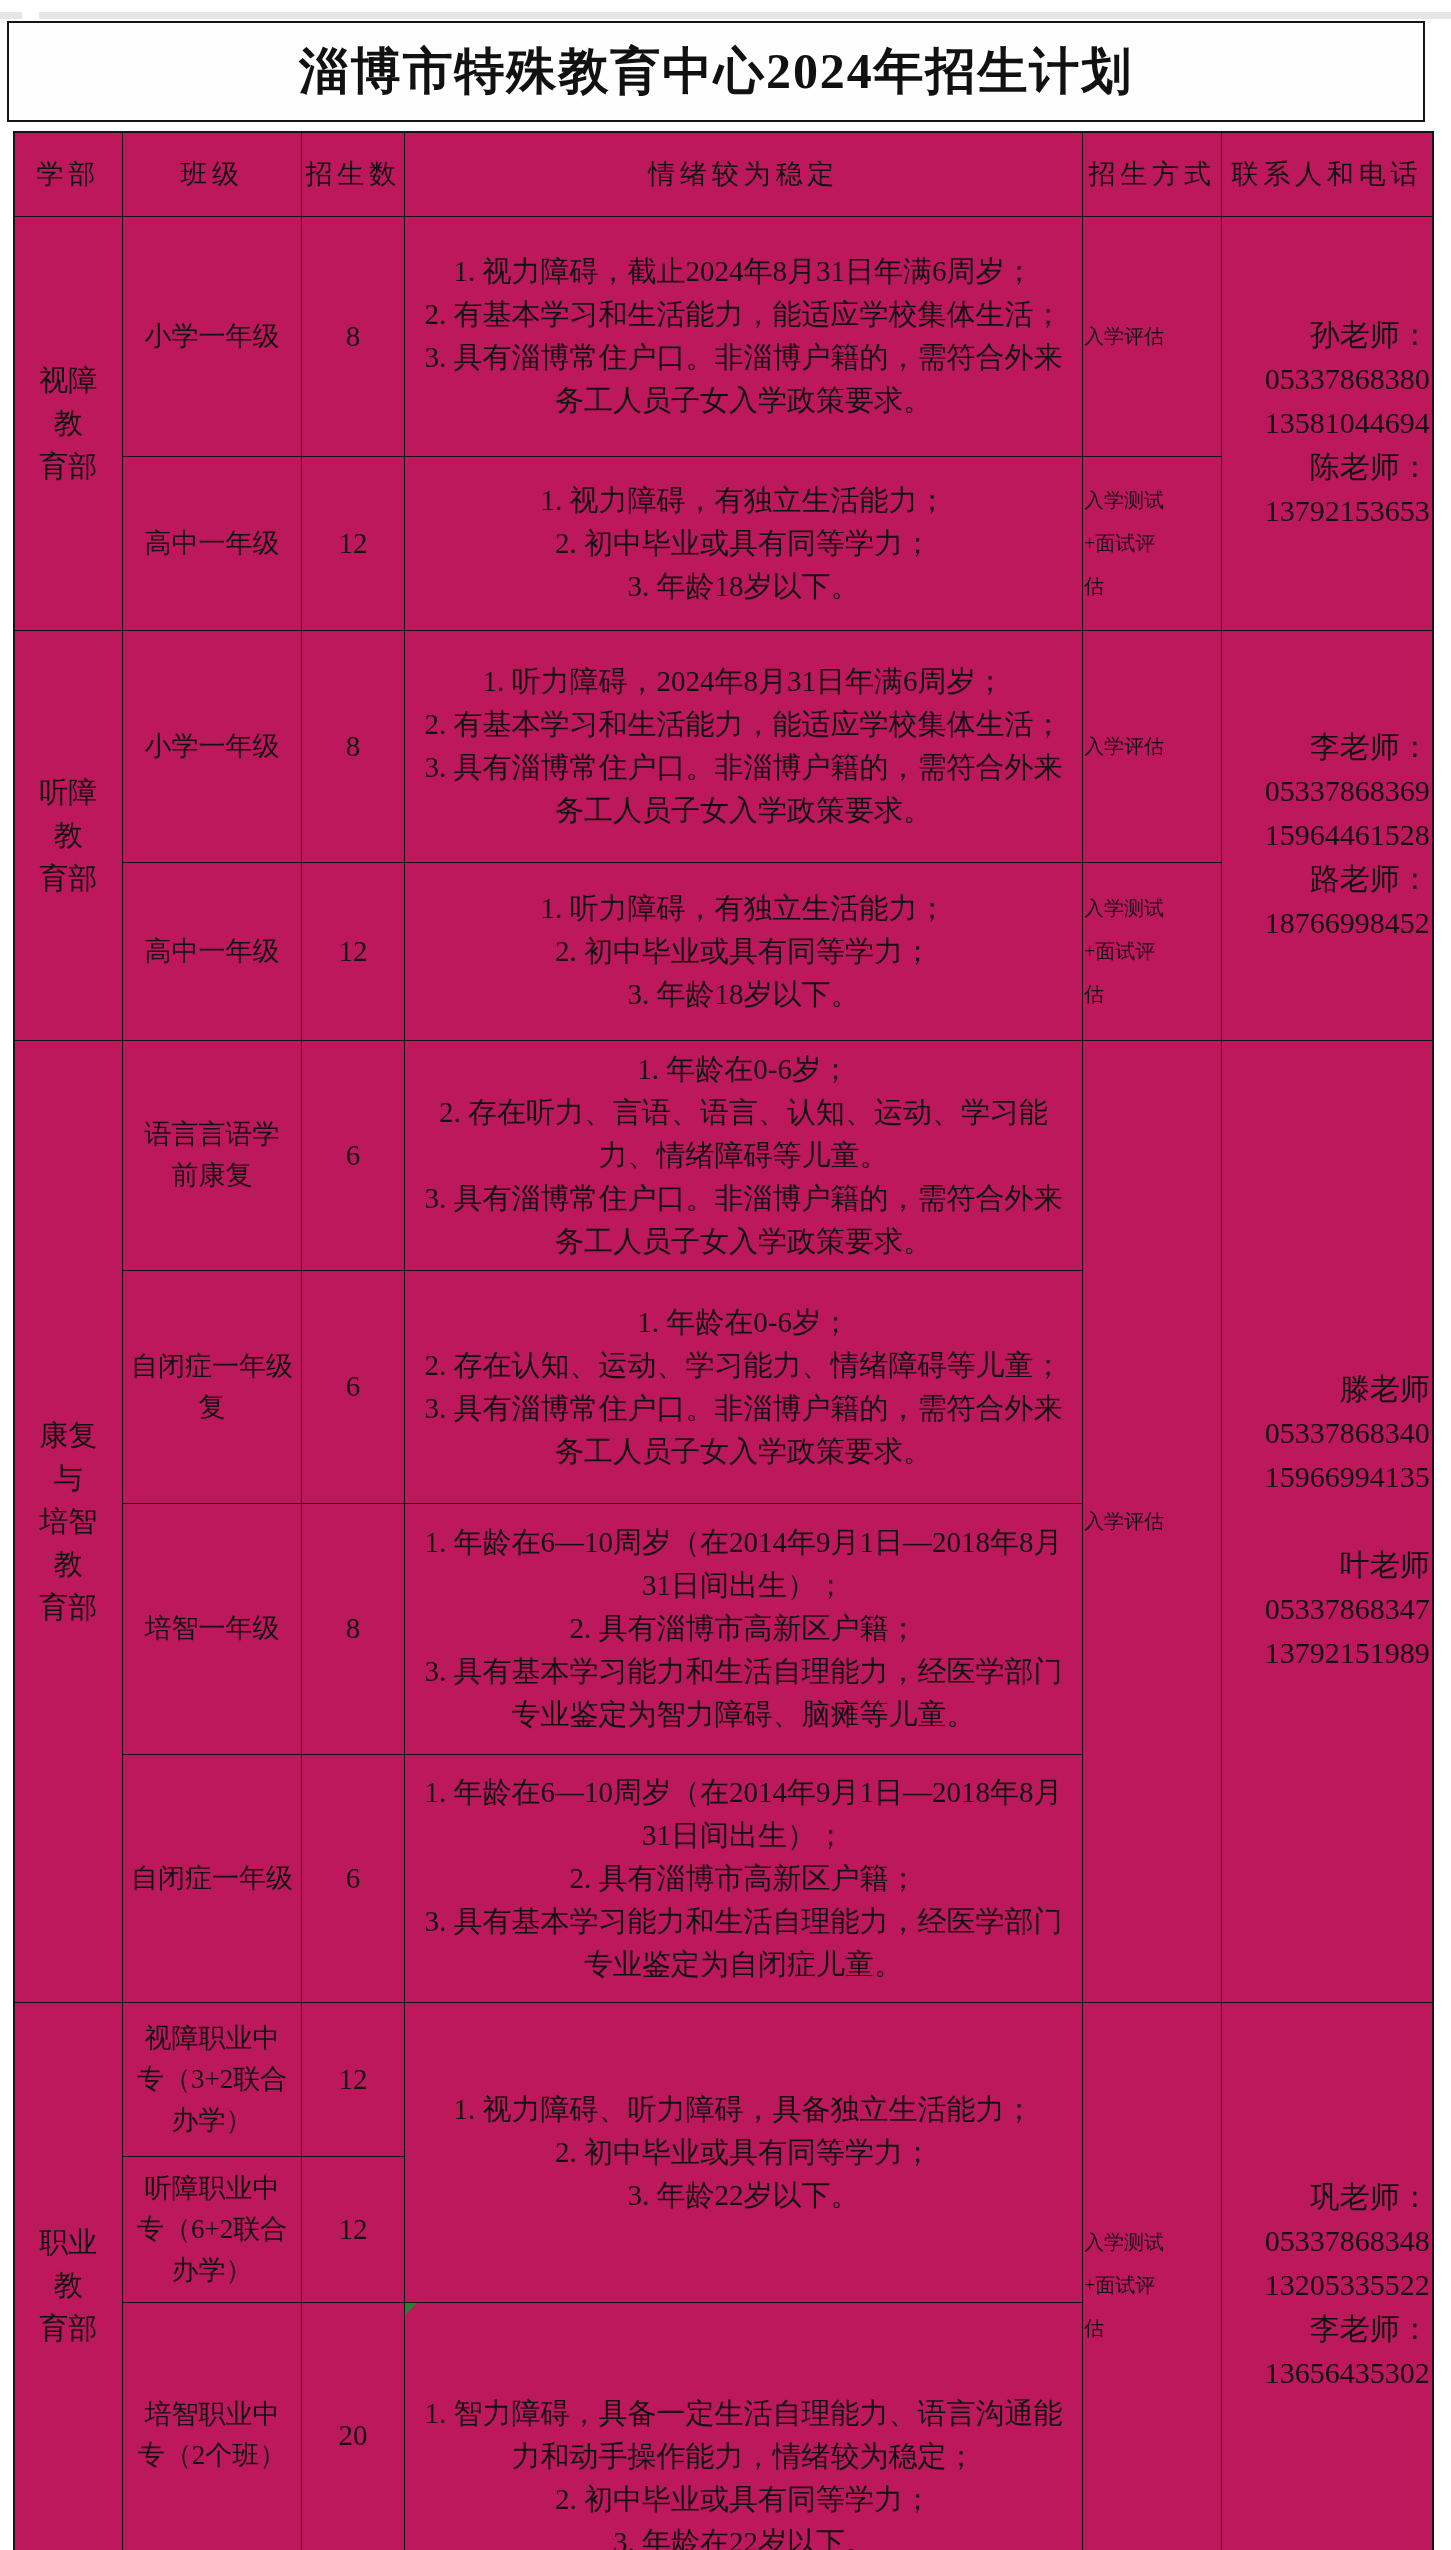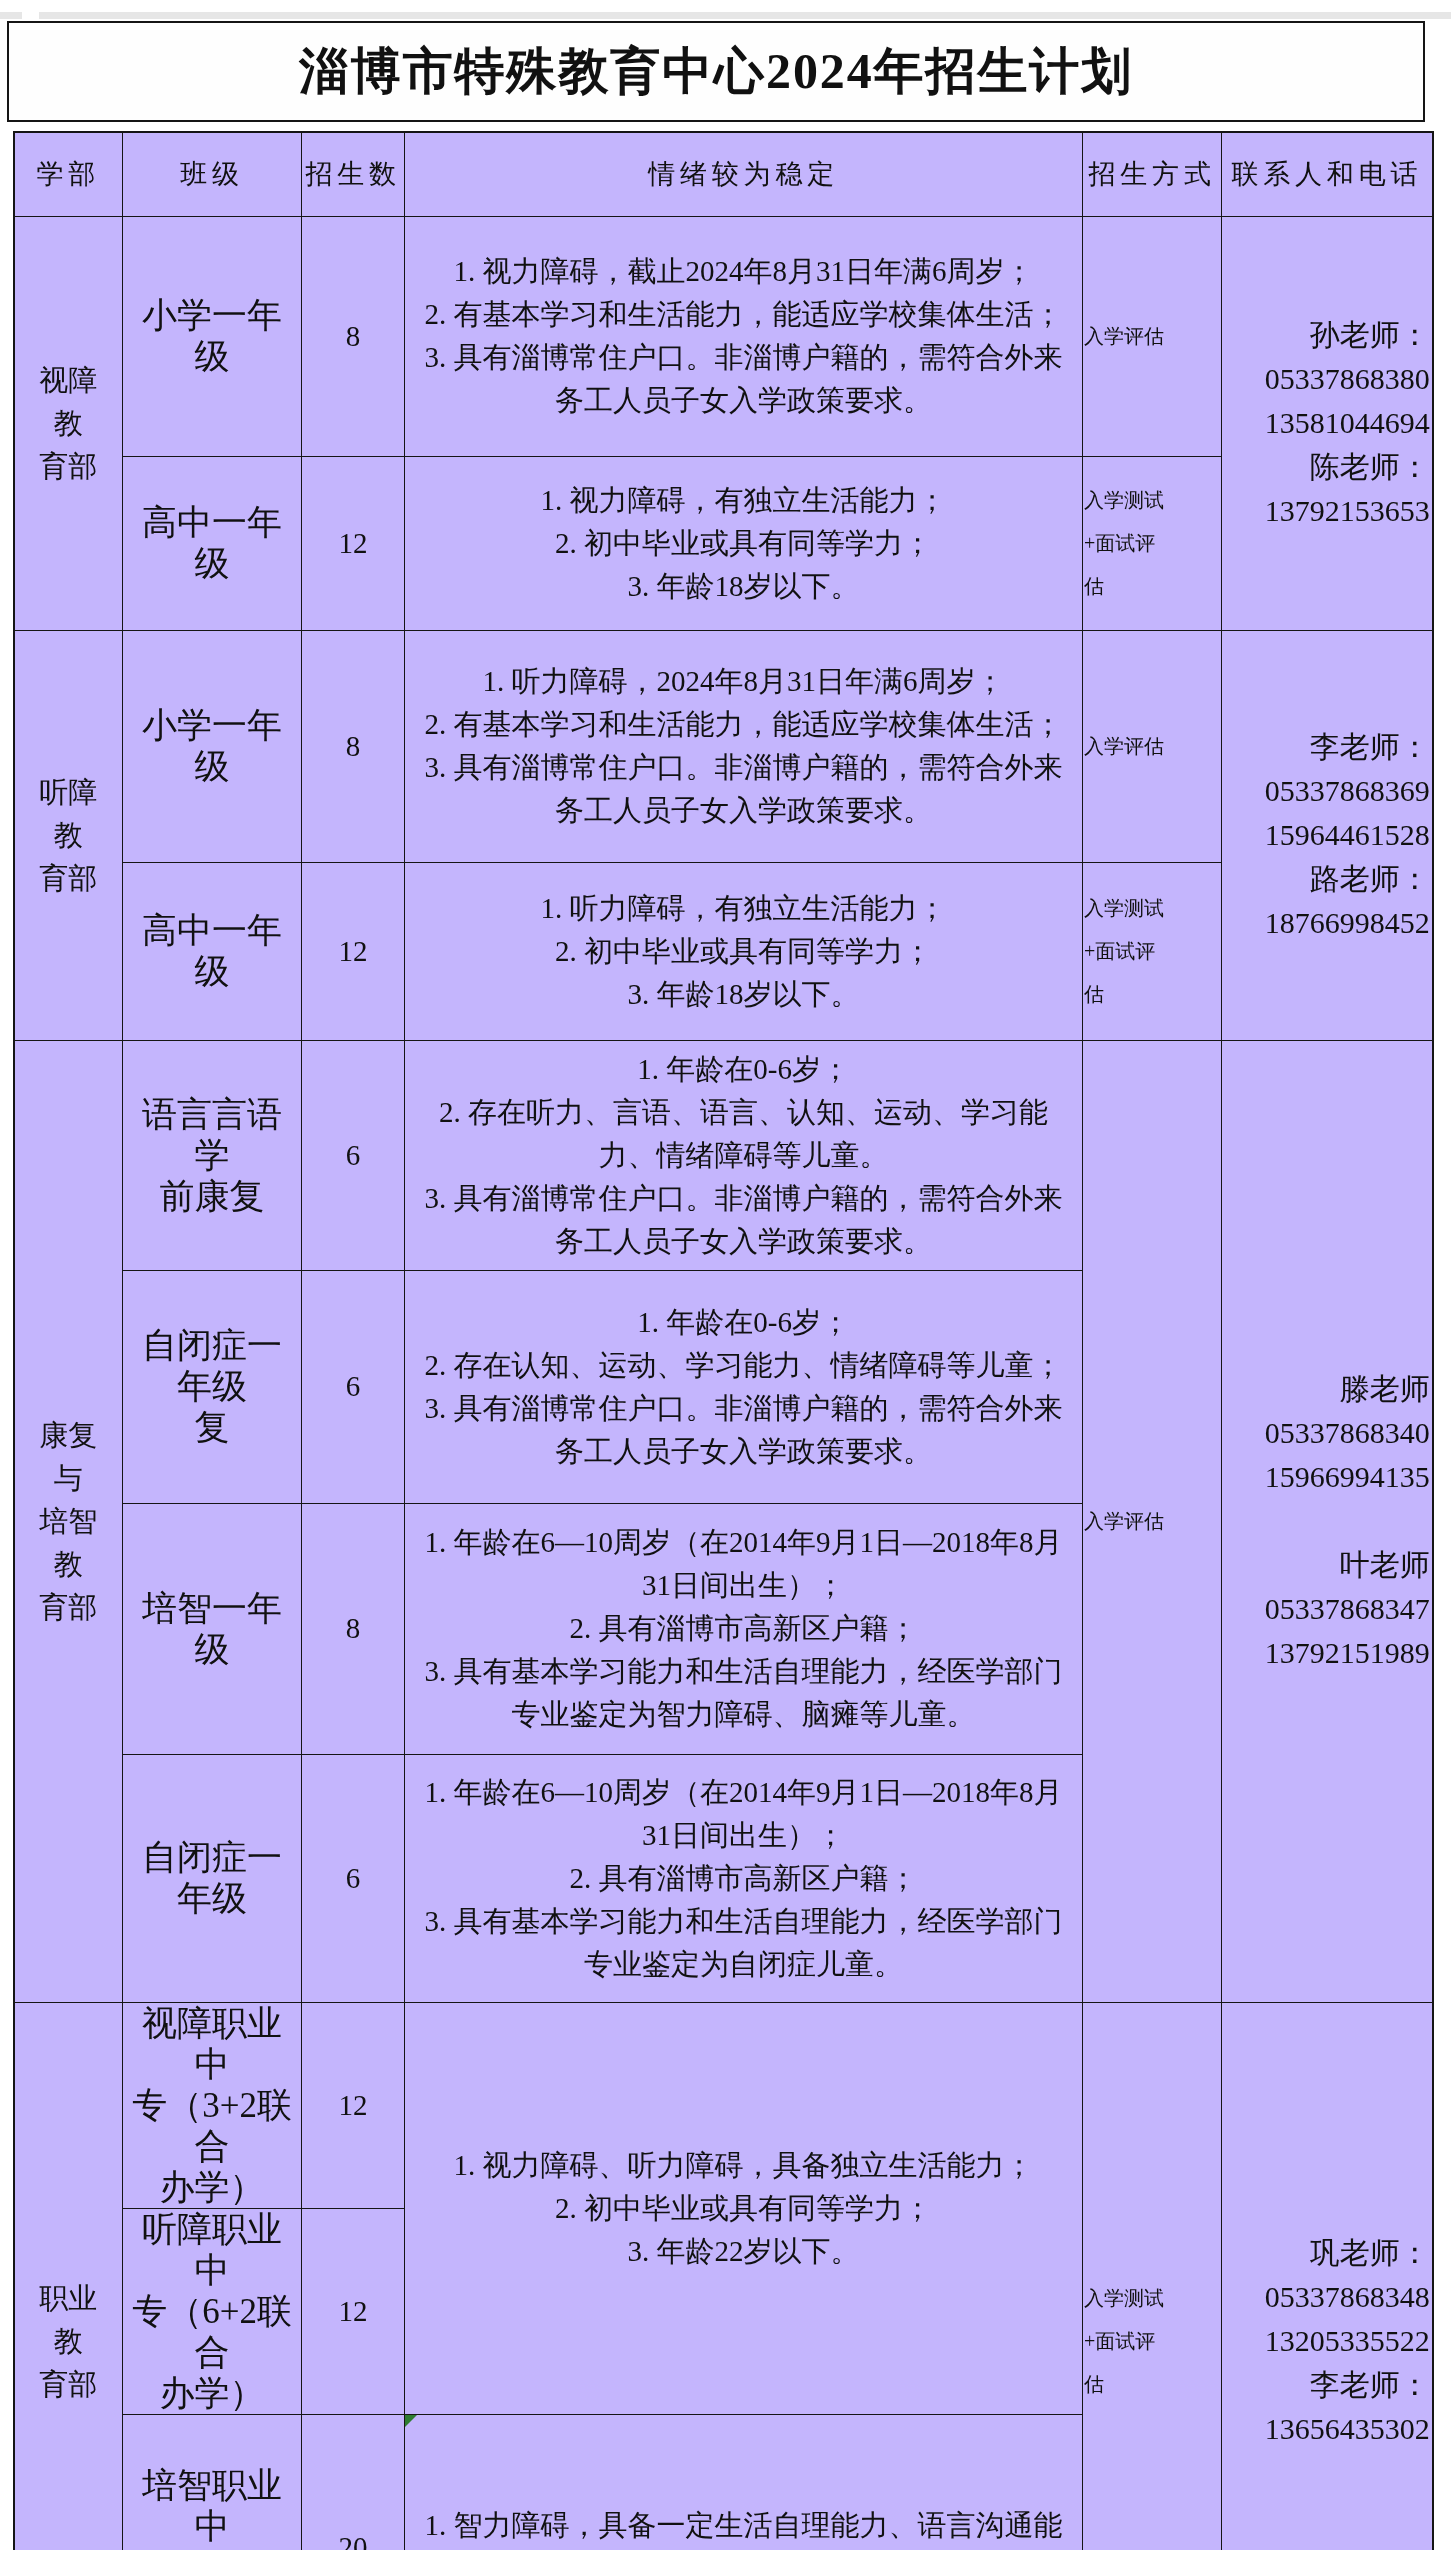--- a/index.html
+++ b/index.html
@@ -17,27 +17,27 @@
     font-size:50px; font-weight:bold; letter-spacing:1.9px; white-space:nowrap;
   }
 
   table.sheet {
     position:absolute; top:131px; left:12.6px; width:1419px;
     border-collapse:collapse; table-layout:fixed;
     border:2.9px solid #151515;
   }
   table.sheet td {
     border:1.9px solid #151515; vertical-align:middle; overflow:hidden;
-    background:#c4b5fd;
+    background:#be185d;
     font-family:Liberation Serif, serif;
   }
 
   td.th   { text-align:center; font-size:27px; letter-spacing:4.8px; }
   td.dept { text-align:center; font-size:29px; line-height:43px; white-space:pre-line; padding:0 16px; }
-  td.cls  { text-align:center; font-size:35px; line-height:41px; white-space:pre-line; padding:0 3.9px; }
+  td.cls  { text-align:center; font-size:27px; line-height:41px; white-space:pre-line; padding:0 3.9px; }
   td.num  { text-align:center; font-size:29px; }
   td.req  { text-align:center; font-size:29px; line-height:43px; white-space:pre-line; padding:3.9px 13.5px; }
   td.method  { text-align:left; font-size:20px; line-height:43px; white-space:pre-line; }
   td.contact { text-align:right; font-size:30px; line-height:44px; white-space:pre-line; padding:0 1.9px; }
 
   td.rel { position:relative; }
   .corner-marker {
     position:absolute; top:0; left:0; width:0; height:0;
     border-top:12.6px solid #2e7d32; border-right:12.6px solid transparent;
   }

